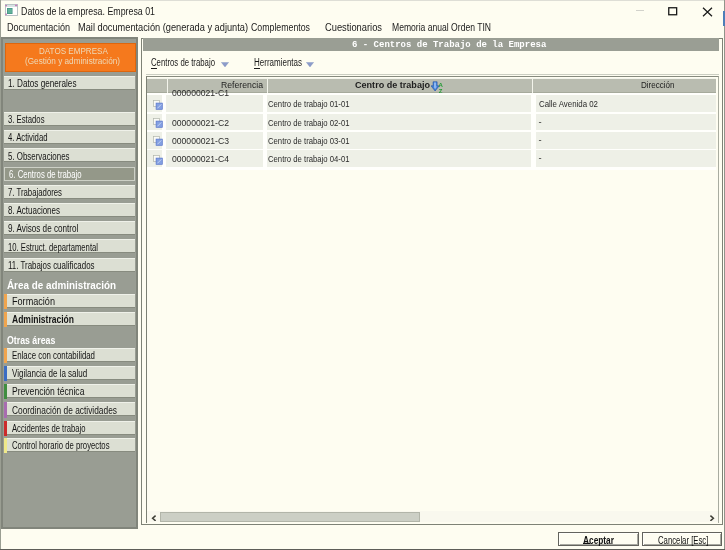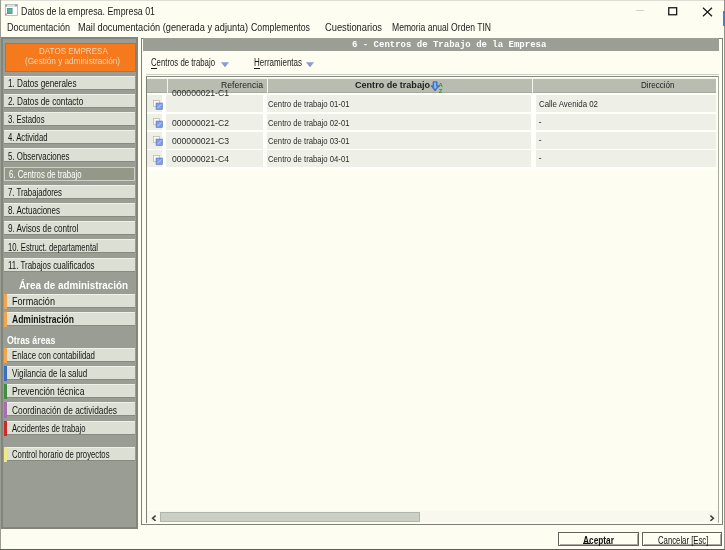--- a/index.html
+++ b/index.html
@@ -53,25 +53,20 @@
       <span style="display:block;line-height:1.05;transform-origin:0 50%;transform:scaleX(0.8789);font-size:9.2px;color:#EDD9B8;white-space:nowrap">DATOS EMPRESA</span>
     </div>
 <div class="a" style="left:24.5px;top:57.4px;">
       <span style="display:block;line-height:1.05;transform-origin:0 50%;transform:scaleX(0.8902);font-size:9.2px;color:#EDD9B8;white-space:nowrap">(Gestión y administración)</span>
     </div>
 <div class="btn" style="top:75.5px">
       <div style="margin:2.4px 0 0 3.5px">
         <span style="display:block;line-height:1.05;transform-origin:0 50%;transform:scaleX(0.8159);font-size:10.0px;white-space:nowrap;">1. Datos generales</span>
       </div>
     </div>
-<div class="btn" style="top:93.7px">
-      <div style="margin:2.4px 0 0 3.5px">
-        <span style="display:block;line-height:1.05;transform-origin:0 50%;transform:scaleX(0.8198);font-size:10.0px;white-space:nowrap;">2. Datos de contacto</span>
-      </div>
-    </div>
 <div class="btn" style="top:111.9px">
       <div style="margin:2.4px 0 0 3.5px">
         <span style="display:block;line-height:1.05;transform-origin:0 50%;transform:scaleX(0.7722);font-size:10.0px;white-space:nowrap;">3. Estados</span>
       </div>
     </div>
 <div class="btn" style="top:130.1px">
       <div style="margin:2.4px 0 0 3.5px">
         <span style="display:block;line-height:1.05;transform-origin:0 50%;transform:scaleX(0.7721);font-size:10.0px;white-space:nowrap;">4. Actividad</span>
       </div>
     </div>
@@ -103,21 +98,21 @@
 <div class="btn" style="top:239.29999999999998px">
       <div style="margin:2.4px 0 0 3.5px">
         <span style="display:block;line-height:1.05;transform-origin:0 50%;transform:scaleX(0.7673);font-size:10.0px;white-space:nowrap;">10. Estruct. departamental</span>
       </div>
     </div>
 <div class="btn" style="top:257.5px">
       <div style="margin:2.4px 0 0 3.5px">
         <span style="display:block;line-height:1.05;transform-origin:0 50%;transform:scaleX(0.7912);font-size:10.0px;white-space:nowrap;">11. Trabajos cualificados</span>
       </div>
     </div>
-<div class="a" style="left:19px;top:280.6px;color:#FFF">
+<div class="a" style="left:7px;top:280.6px;color:#FFF">
       <span style="display:block;line-height:1.05;transform-origin:0 50%;transform:scaleX(0.9856);font-size:10.0px;font-weight:bold;white-space:nowrap;">Área de administración</span>
     </div>
 <div class="btn" style="top:311.7px">
       <span class="a" style="left:0;top:-1px;width:3px;height:15.4px;background:#F0A54E"></span>
       <span class="a" style="left:8px;top:2.4px">
         <span style="display:block;line-height:1.05;transform-origin:0 50%;transform:scaleX(0.8517);font-size:10.0px;font-weight:bold;white-space:nowrap;">Administración</span>
       </span>
     </div>
 <div class="btn" style="top:293.5px">
       <span class="a" style="left:0;top:-1px;width:3px;height:15.4px;background:#F0A54E"></span>
@@ -151,21 +146,21 @@
       <span class="a" style="left:8px;top:2.4px">
         <span style="display:block;line-height:1.05;transform-origin:0 50%;transform:scaleX(0.8357);font-size:10.0px;white-space:nowrap;">Coordinación de actividades</span>
       </span>
     </div>
 <div class="btn" style="top:420.5px">
       <span class="a" style="left:0;top:-1px;width:3px;height:15.4px;background:#CC2B2B"></span>
       <span class="a" style="left:8px;top:2.4px">
         <span style="display:block;line-height:1.05;transform-origin:0 50%;transform:scaleX(0.7632);font-size:10.0px;white-space:nowrap;">Accidentes de trabajo</span>
       </span>
     </div>
-<div class="btn" style="top:447px">
+<div class="btn" style="top:438px">
       <span class="a" style="left:0;top:-1px;width:3px;height:15.4px;background:#EFE98A"></span>
       <span class="a" style="left:8px;top:2.4px">
         <span style="display:block;line-height:1.05;transform-origin:0 50%;transform:scaleX(0.7727);font-size:10.0px;white-space:nowrap;">Control horario de proyectos</span>
       </span>
     </div>
 <div class="a" style="left:141px;top:37.5px;width:581.5px;height:487.8px;background:#FEFDF1;border:1px solid #7E8276"></div>
 <div class="a" style="left:142.8px;top:38px;width:576.7px;height:12.8px;background:#9A9E94"></div>
 <div class="a" style="left:352.0px;top:40.3px;font-family:Liberation Mono, monospace;">
       <span style="display:block;line-height:1.05;transform-origin:0 50%;transform:scaleX(0.9286);font-size:9.7px;font-weight:bold;color:#FFFFFF;white-space:nowrap">6 - Centros de Trabajo de la Empresa</span>
     </div>

